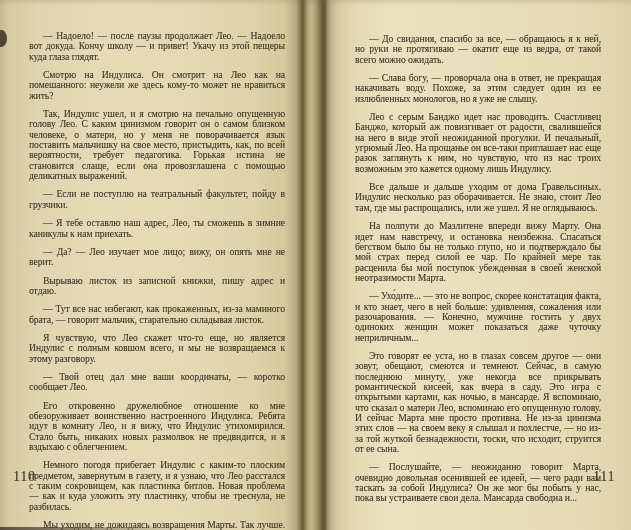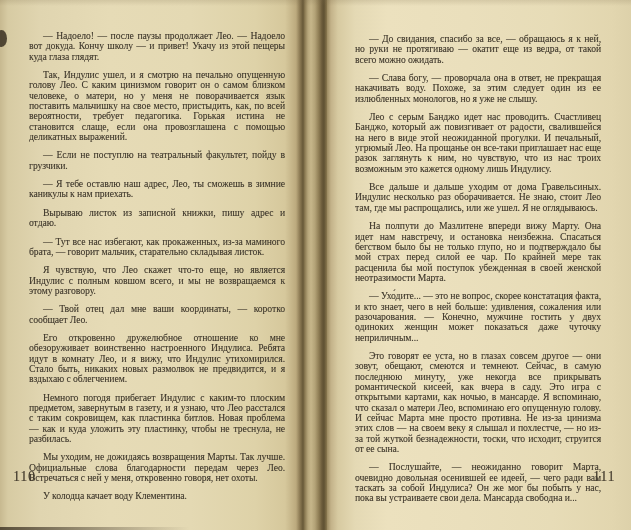--- a/index.html
+++ b/index.html
@@ -69,23 +69,25 @@
   }
 </style>
 </head>
 <body>
 
 <div class="book">
 
   <div class="page page-left">
     <div class="text-block tb-left">
       <p>— Надоело! — после паузы продолжает Лео. — Надоело вот докуда. Кончу школу — и привет! Укачу из этой пещеры куда глаза глядят.</p>
+      <p>Смотрю на Индулиса. Он смотрит на Лео как на помешанного: неужели же здесь кому-то может не нравиться жить?</p>
       <p>Так, Индулис ушел, и я смотрю на печально опущенную голову Лео. С каким цинизмом говорит он о самом близком человеке, о матери, но у меня не поворачивается язык поставить мальчишку на свое место, пристыдить, как, по всей вероятности, требует педагогика. Горькая истина не становится слаще, если она провозглашена с помощью деликатных выражений.</p>
       <p>— Если не поступлю на театральный факультет, пойду в грузчики.</p>
       <p>— Я тебе оставлю наш адрес, Лео, ты сможешь в зимние каникулы к нам приехать.</p>
+      <p>— Да? — Лео изучает мое лицо; вижу, он опять мне не верит.</p>
       <p>Вырываю листок из записной книжки, пишу адрес и отдаю.</p>
       <p>— Тут все нас избегают, как прокаженных, из-за маминого брата, — говорит мальчик, старательно складывая листок.</p>
       <p>Я чувствую, что Лео скажет что-то еще, но является Индулис с полным ковшом всего, и мы не возвращаемся к этому разговору.</p>
       <p>— Твой отец дал мне ваши координаты, — коротко сообщает Лео.</p>
       <p>Его откровенно дружелюбное отношение ко мне обезоруживает воинственно настроенного Индулиса. Ребята идут в комнату Лео, и я вижу, что Индулис утихомирился. Стало быть, никаких новых размолвок не предвидится, и я вздыхаю с облегчением.</p>
       <p>Немного погодя прибегает Индулис с каким-то плоским предметом, завернутым в газету, и я узнаю, что Лео расстался с таким сокровищем, как пластинка битлов. Новая проблема — как и куда уложить эту пластинку, чтобы не треснула, не разбилась.</p>
       <p>Мы уходим, не дожидаясь возвращения Марты. Так лучше. Официальные слова благодарности передам через Лео. Встречаться с ней у меня, откровенно говоря, нет охоты.</p>
       <p>У колодца качает воду Клементина.</p>
     </div>
     <div class="page-number pn-left">110</div>

